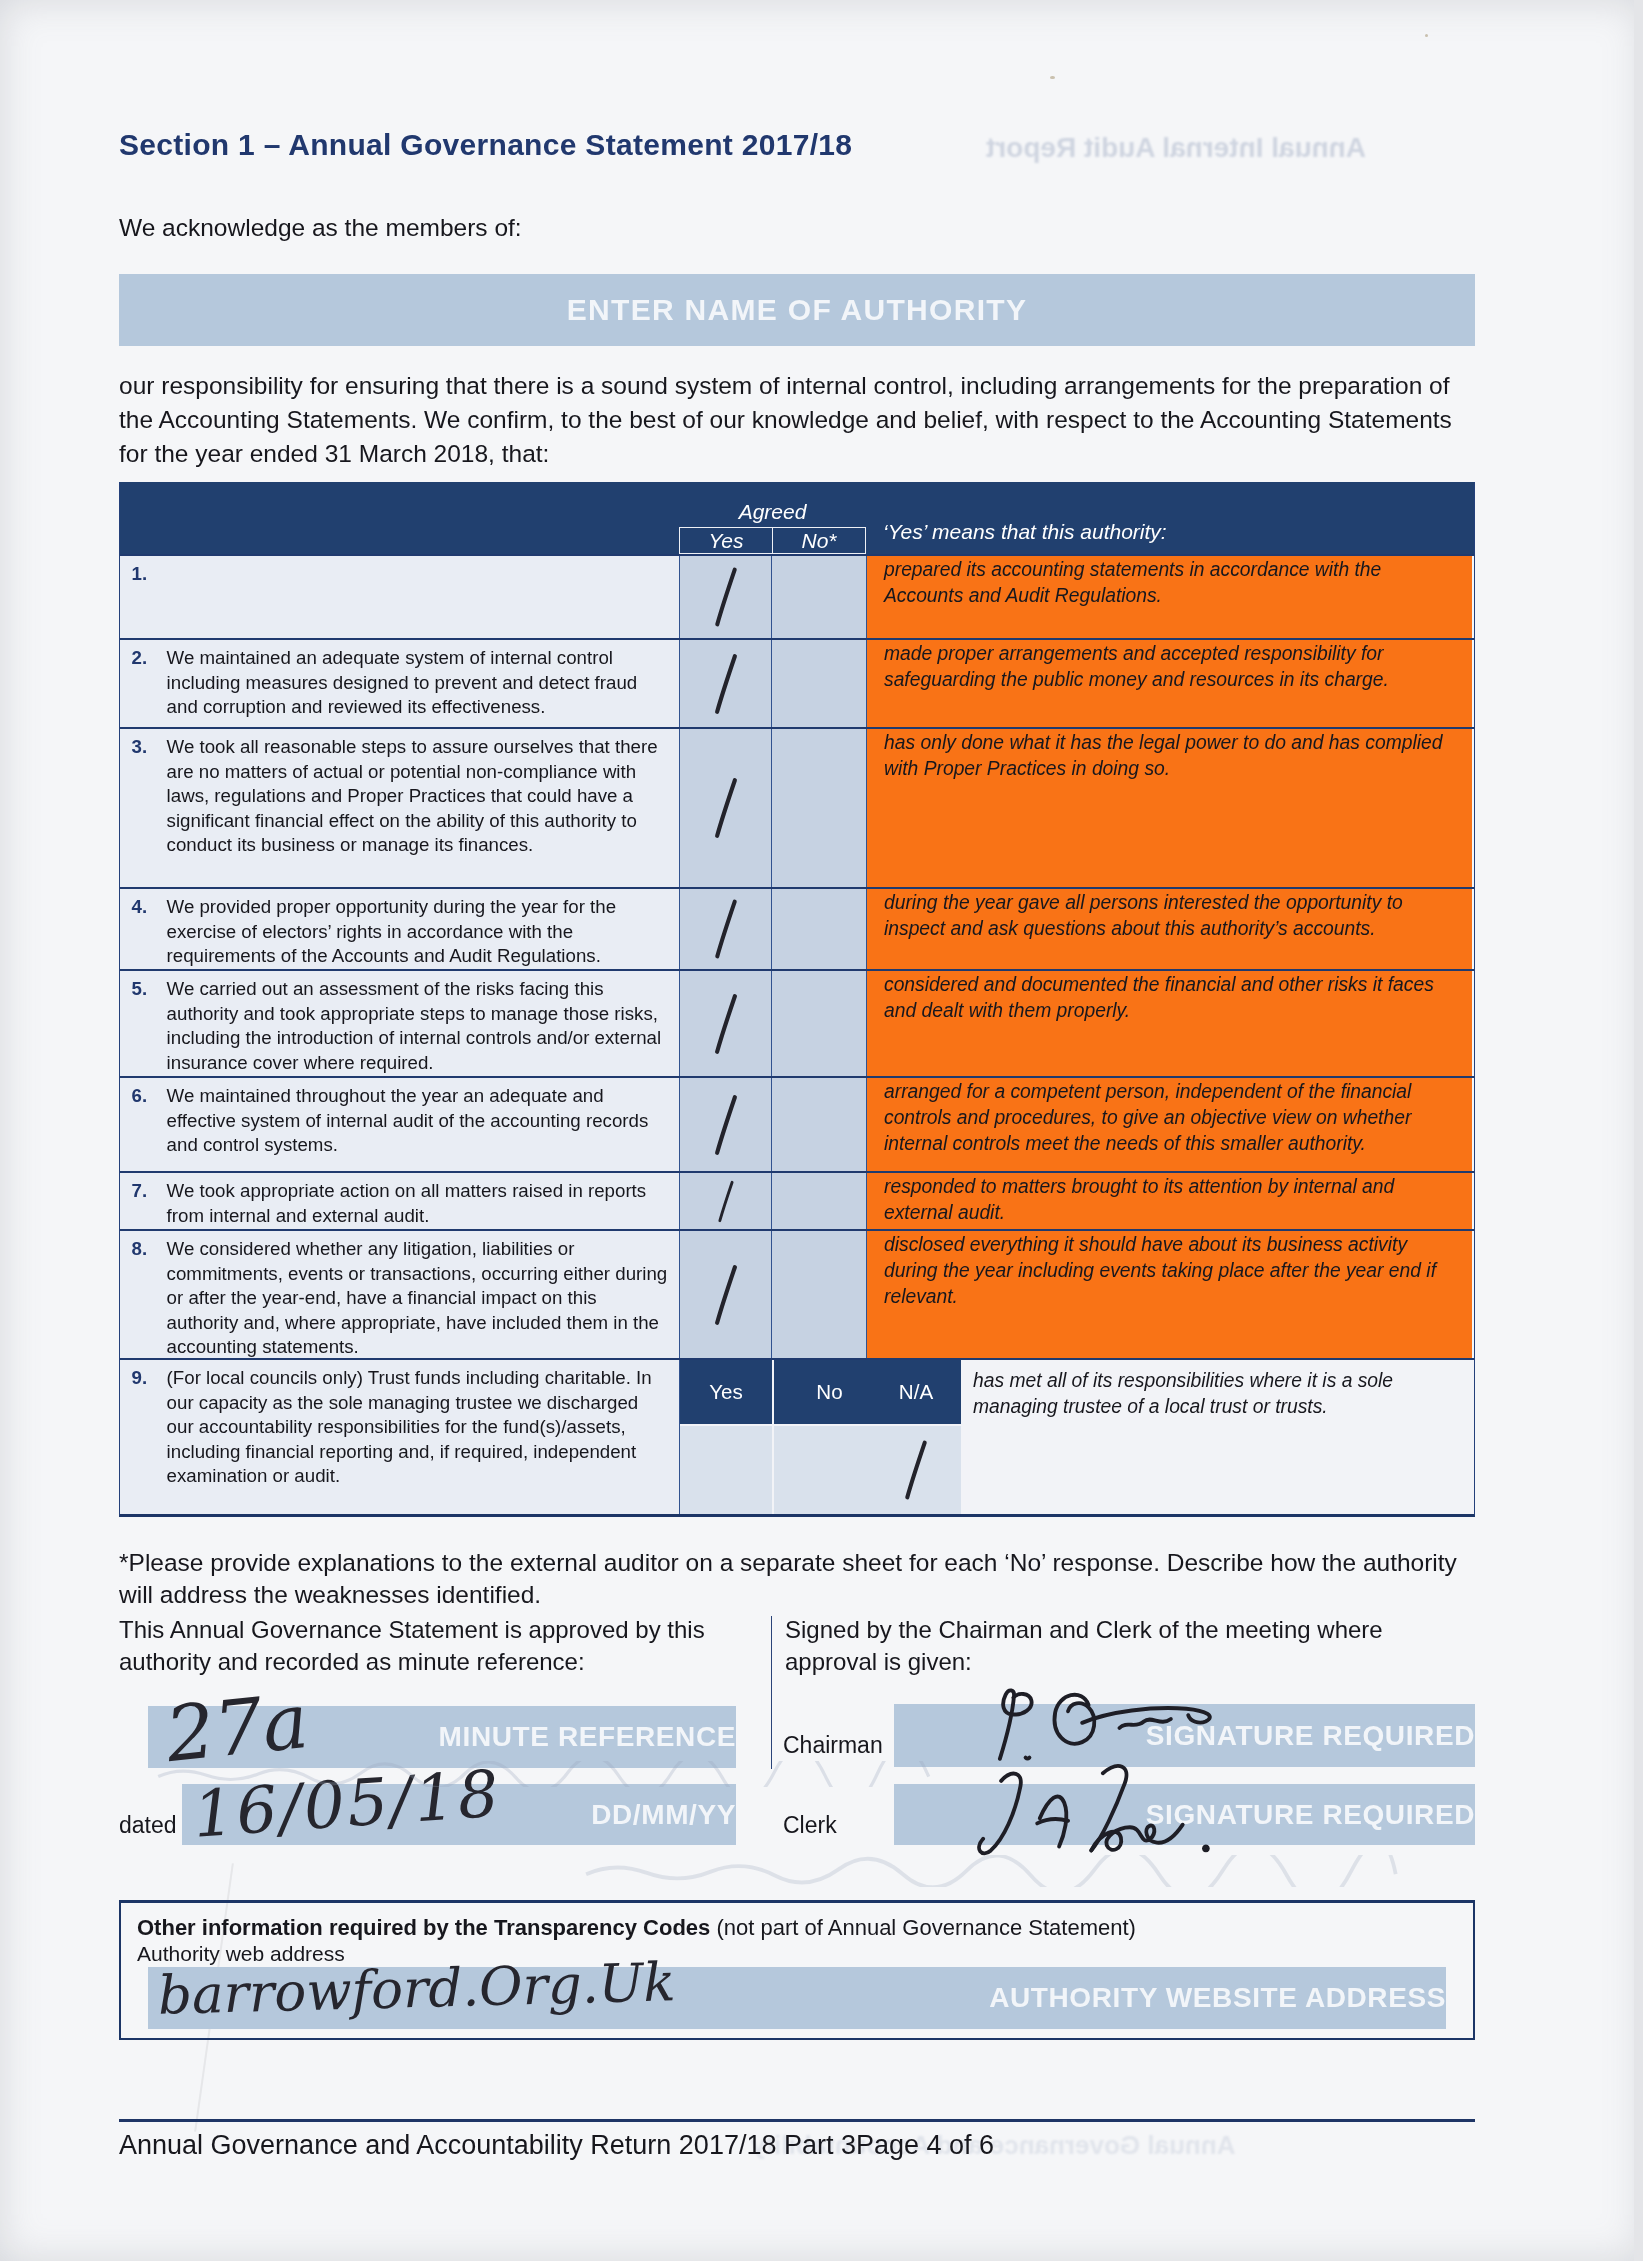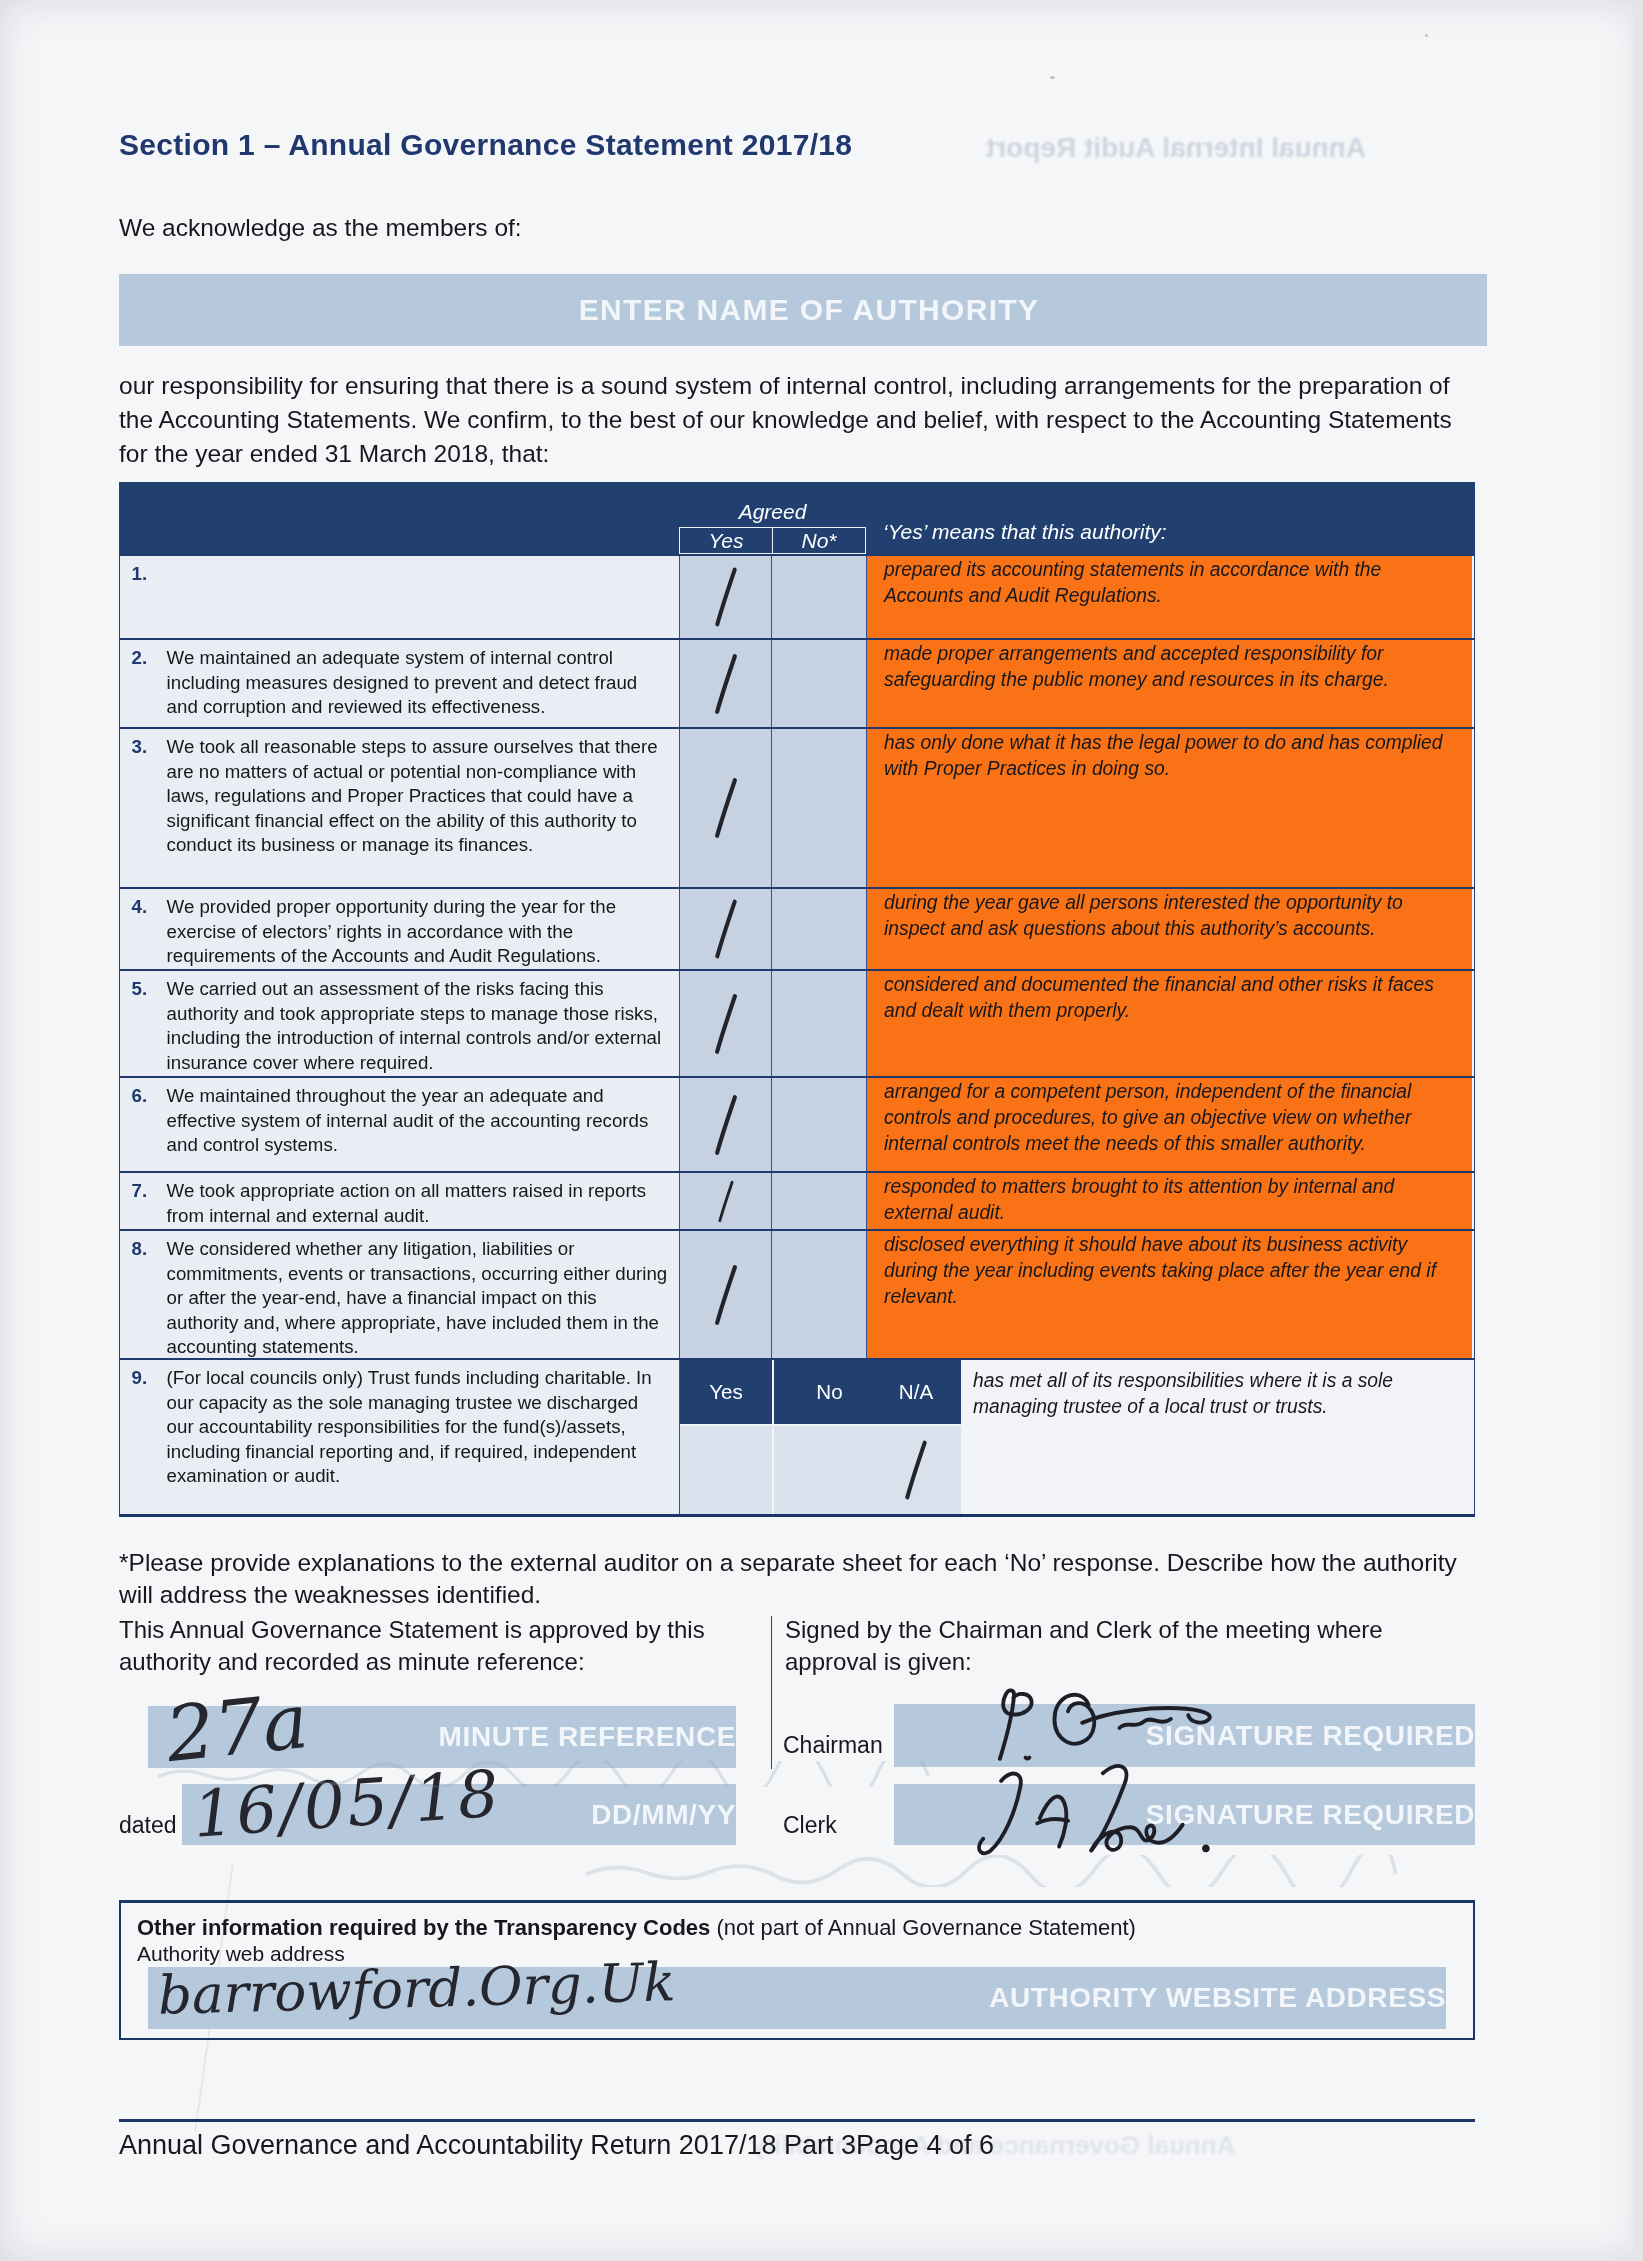--- a/index.html
+++ b/index.html
@@ -6,21 +6,21 @@
   .page{position:relative;width:1643px;height:2261px;background:#f5f6f8;overflow:hidden;
         font-family:"Liberation Sans", sans-serif;color:#17171d;
         box-shadow:inset 0 0 39px rgba(120,125,135,.25);}
   .page::after{content:"";position:absolute;right:0;top:0;width:9px;height:100%;background:#e4e5e8;}
   .abs{position:absolute;}
 
   
   .title{left:119px;top:128px;font-size:30px;font-weight:bold;color:#21386e;letter-spacing:0.3px;}
   .ack{left:119px;top:214px;font-size:24.5px;}
   .banner{left:119px;top:274px;width:1356px;height:72px;background:#b5c8dc;
-          display:flex;align-items:center;justify-content:center;padding-left:12px;}
+          display:flex;align-items:center;justify-content:center;}
   .watermark{color:rgba(255,255,255,.82);font-weight:bold;letter-spacing:1.3px;}
   .banner .watermark{font-size:30px;}
   .intro{left:119px;top:369px;width:1356px;font-size:24.5px;line-height:34px;}
 
   
   .ghost{transform:scaleX(-1);color:#6d7fa3;opacity:.28;filter:blur(0.8px);font-weight:bold;white-space:nowrap;}
   .ghost-title{left:986px;top:132px;font-size:28px;}
   .ghost-footer{left:751px;top:2130px;font-size:26px;opacity:.15;}
   .squiggle{opacity:.28;}
   .crease{left:213px;top:1862px;width:1.9px;height:271px;background:rgba(120,120,130,.12);transform:rotate(8deg);}

